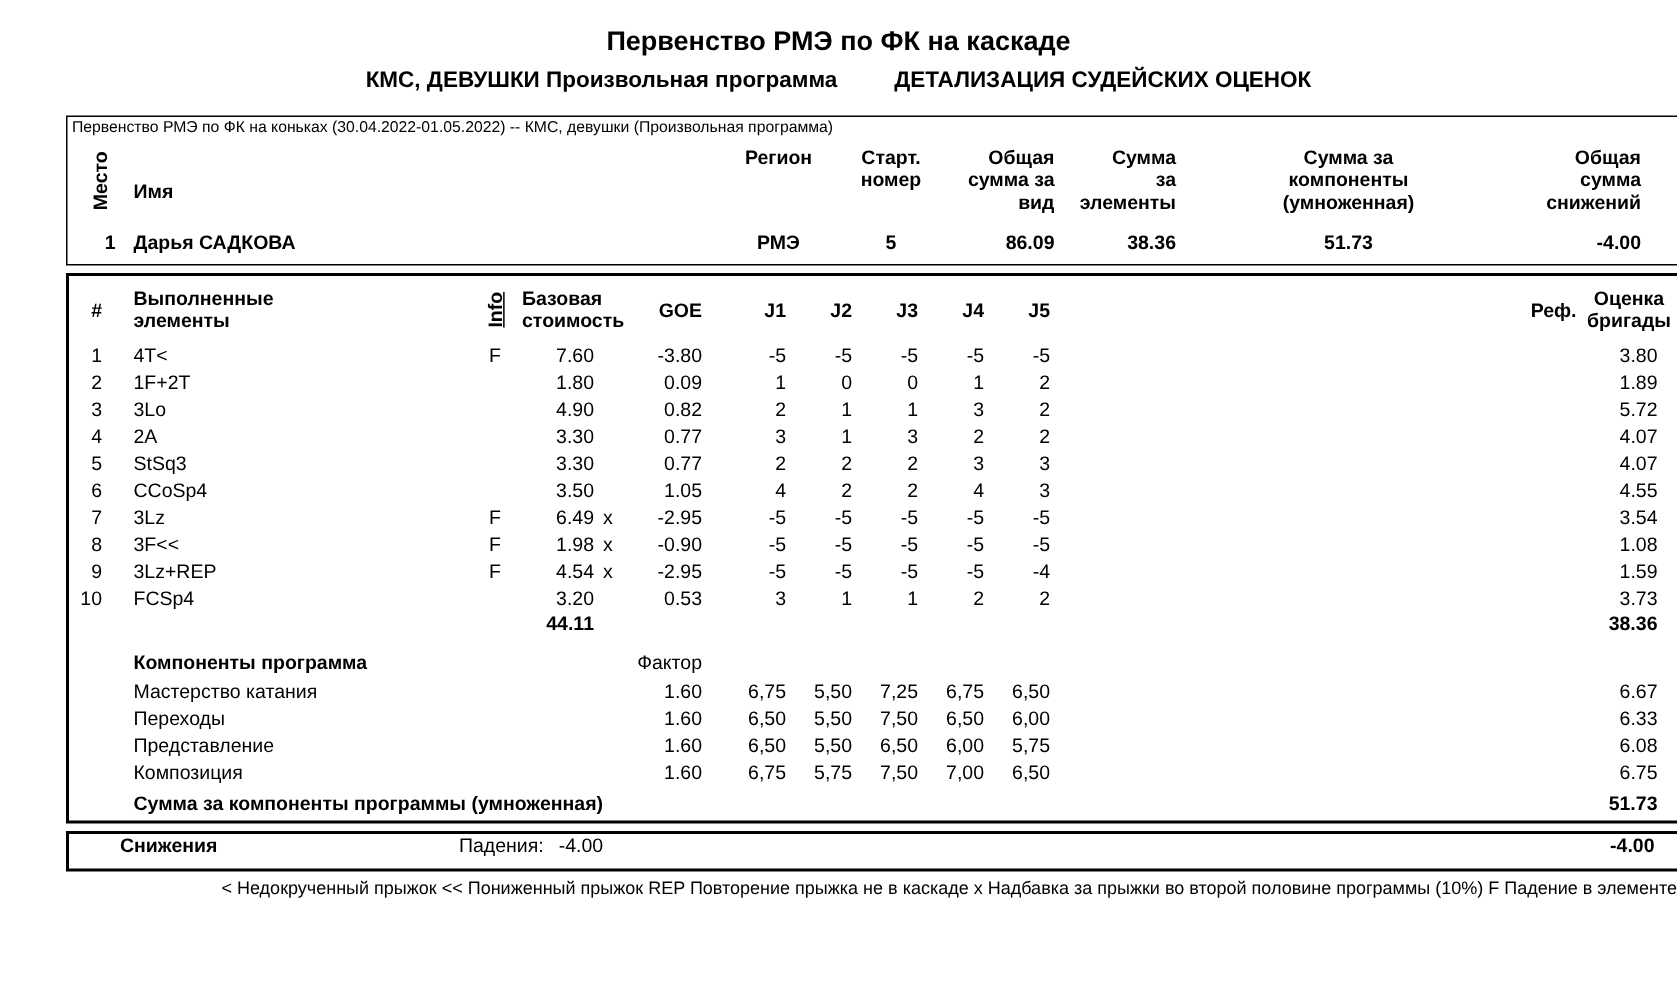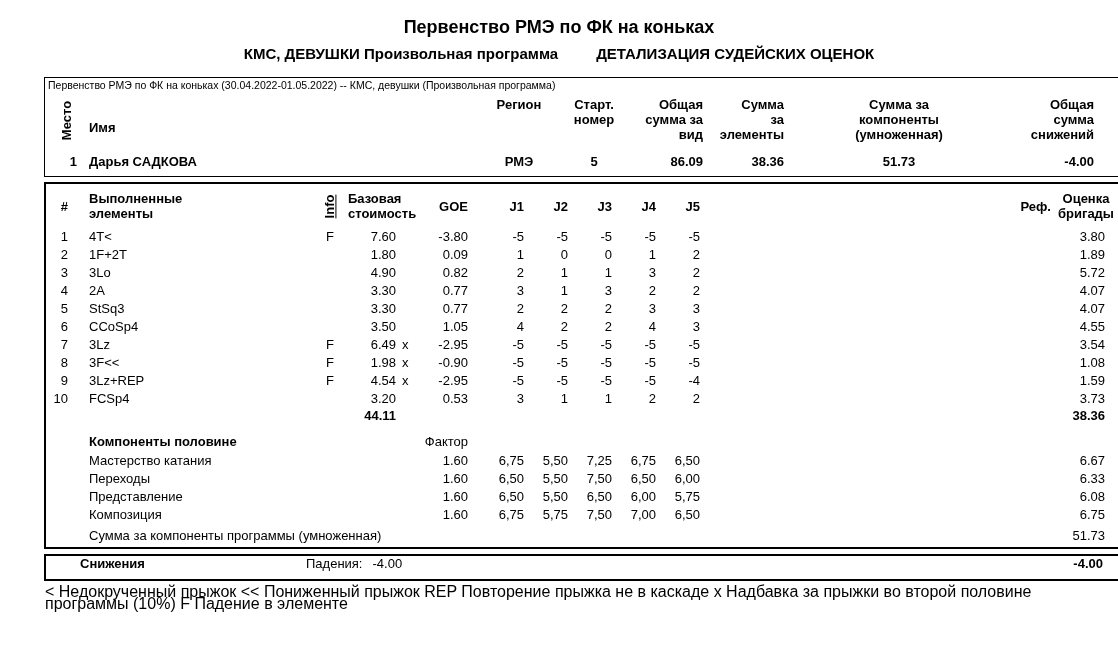--- a/index.html
+++ b/index.html
@@ -65,38 +65,38 @@
   .main-head .c-base { text-align: left; white-space: pre-line; }
   .main-head .c-goe  { text-align: right; }
   .main-head .c-score{ text-align: center; padding-right: 22px; white-space: pre-line; }
   .main-head .c-ref  { text-align: right; }
 
   #elements-body td, #components-body td { height: 18px; line-height: 18px; }
   .totals-row td { height: 19px; font-weight: bold; }
   .comp-head-row td, .comp-head-row th { height: 25px; padding-top: 7px; }
   .comp-title { text-align: left; padding-left: 17px; font-weight: bold; }
   .comp-name  { text-align: left; padding-left: 17px; }
-  .comp-sum-row td { height: 23px; padding-top: 4px; font-weight: normal; margin-top: 34px; }
+  .comp-sum-row td { height: 23px; padding-top: 4px; font-weight: bold; margin-top: 34px; }
   .comp-sum-label { text-align: left; padding-left: 17px; }
 
   
   .ded-label { font-weight: bold; margin-left: 34px; width: 226px; }
   .ded-falls-label { }
   .ded-falls-value { margin-left: 10px; }
   .ded-total { margin-left: auto; font-weight: bold; padding-right: 40px; }
 
   
-  .footer-legend { font-size: 16px; line-height: 12px; margin: 5px 0 0 45px; }
+  .footer-legend { font-size: 12px; line-height: 12px; margin: 5px 0 0 45px; text-align: right; }
 </style>
 </head>
 <body>
 
 <div class="page">
 
-  <div class="title">Первенство РМЭ по ФК на коньках</div>
+  <div class="title">Первенство РМЭ по ФК на каскаде</div>
   <div class="subtitle">
     <span>КМС, ДЕВУШКИ Произвольная программа</span><span class="gap"></span><span>ДЕТАЛИЗАЦИЯ СУДЕЙСКИХ ОЦЕНОК</span>
   </div>
 
   <div class="sheet summary-box">
     <div class="event-line">Первенство РМЭ по ФК на коньках (30.04.2022-01.05.2022)  --  КМС, девушки  (Произвольная программа)</div>
     <table>
       <tbody>
           <tr class="sum-head">
         <th class="s-place"><span class="vert">Место</span></th>
@@ -340,21 +340,21 @@
           <td class="c-base">44.11</td>
           <td class="c-x"></td>
           <td class="c-goe"></td>
           <td class="c-j" colspan="5"></td>
           <td class="c-spacer"></td>
           <td class="c-ref"></td>
           <td class="c-score">38.36</td>
         </tr>
         <tr class="comp-head-row">
           <td class="c-num"></td>
-          <td class="comp-title" colspan="4">Компоненты половине</td>
+          <td class="comp-title" colspan="4">Компоненты программа</td>
           <td class="c-goe">Фактор</td>
           <td class="c-j" colspan="5"></td>
           <td class="c-spacer"></td>
           <td class="c-ref"></td>
           <td class="c-score"></td>
         </tr>
       </tbody>
       <tbody id="components-body">
           <tr>
             <td class="c-num"></td>

